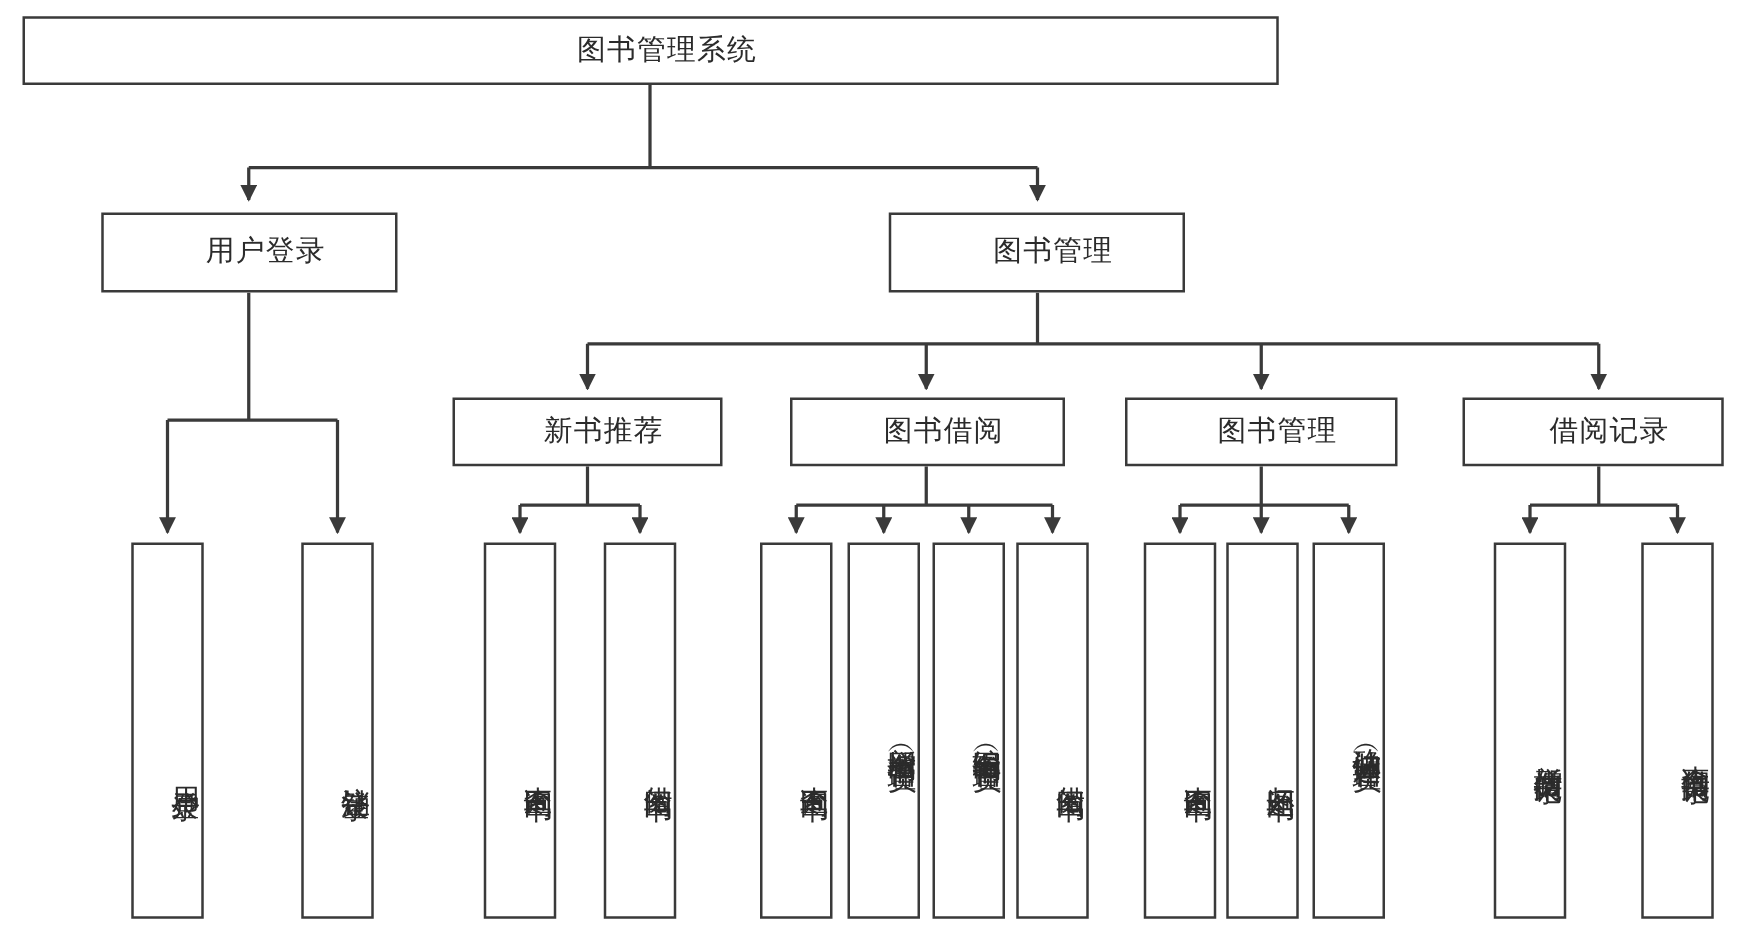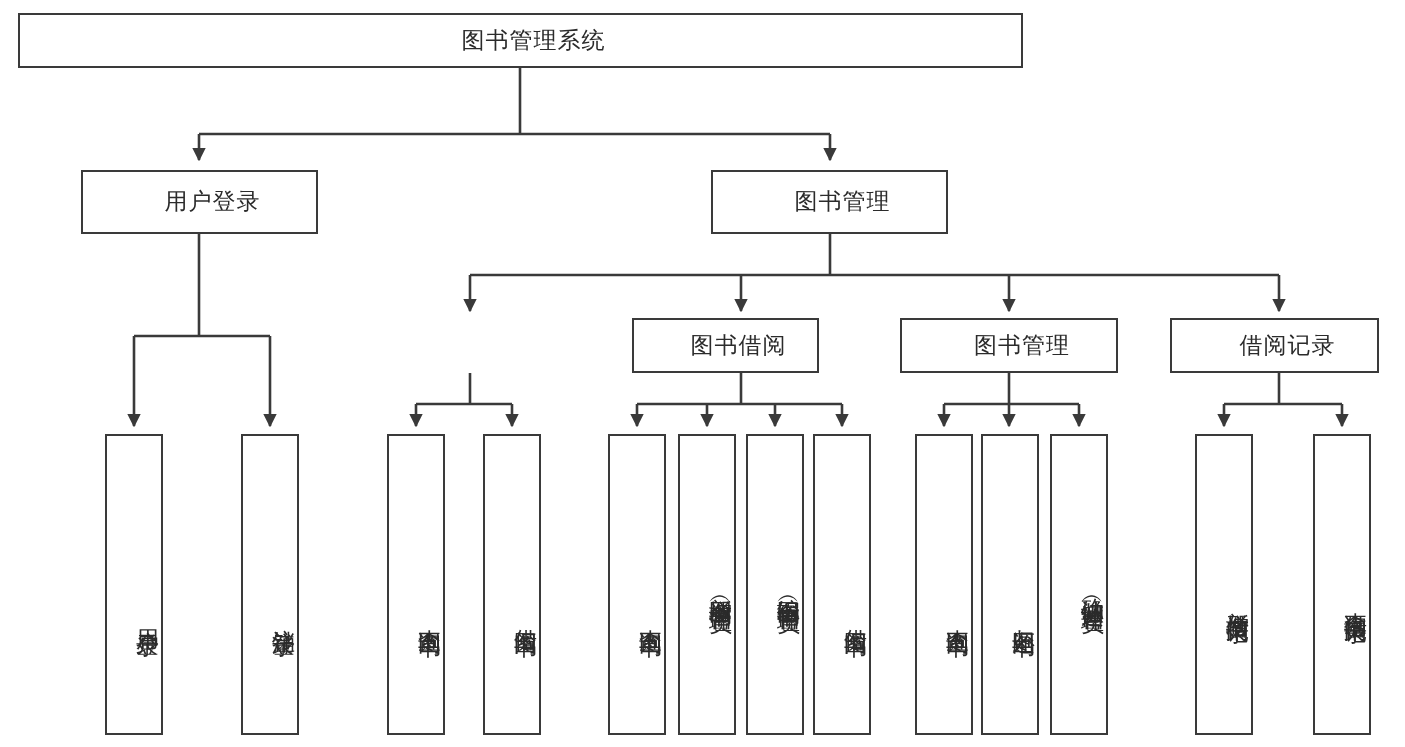--- a/index.html
+++ b/index.html
@@ -133,21 +133,24 @@
     <span class="label">图书管理系统</span>
   </div>
 
   <div class="node horiz" style="left:81px; top:170px; width:237px; height:64px;">
     <span class="label">用户登录</span>
   </div>
   <div class="node horiz" style="left:711px; top:170px; width:237px; height:64px;">
     <span class="label">图书管理</span>
   </div>
 
-  <div class="node horiz" style="left:632px; top:318px; width:187px; height:55px;">
+  <div class="node horiz" style="left:362px; top:318px; width:216px; height:55px;">
+    <span class="label">新书推荐</span>
+  </div>
+  <div class="node horiz" style="left:632px; top:318px; width:220px; height:55px;">
     <span class="label">图书借阅</span>
   </div>
   <div class="node horiz" style="left:900px; top:318px; width:218px; height:55px;">
     <span class="label">图书管理</span>
   </div>
   <div class="node horiz" style="left:1170px; top:318px; width:209px; height:55px;">
     <span class="label">借阅记录</span>
   </div>
 
   <div class="node vert" style="left:105px; top:434px; width:58px; height:301px; padding-top:60px;">

